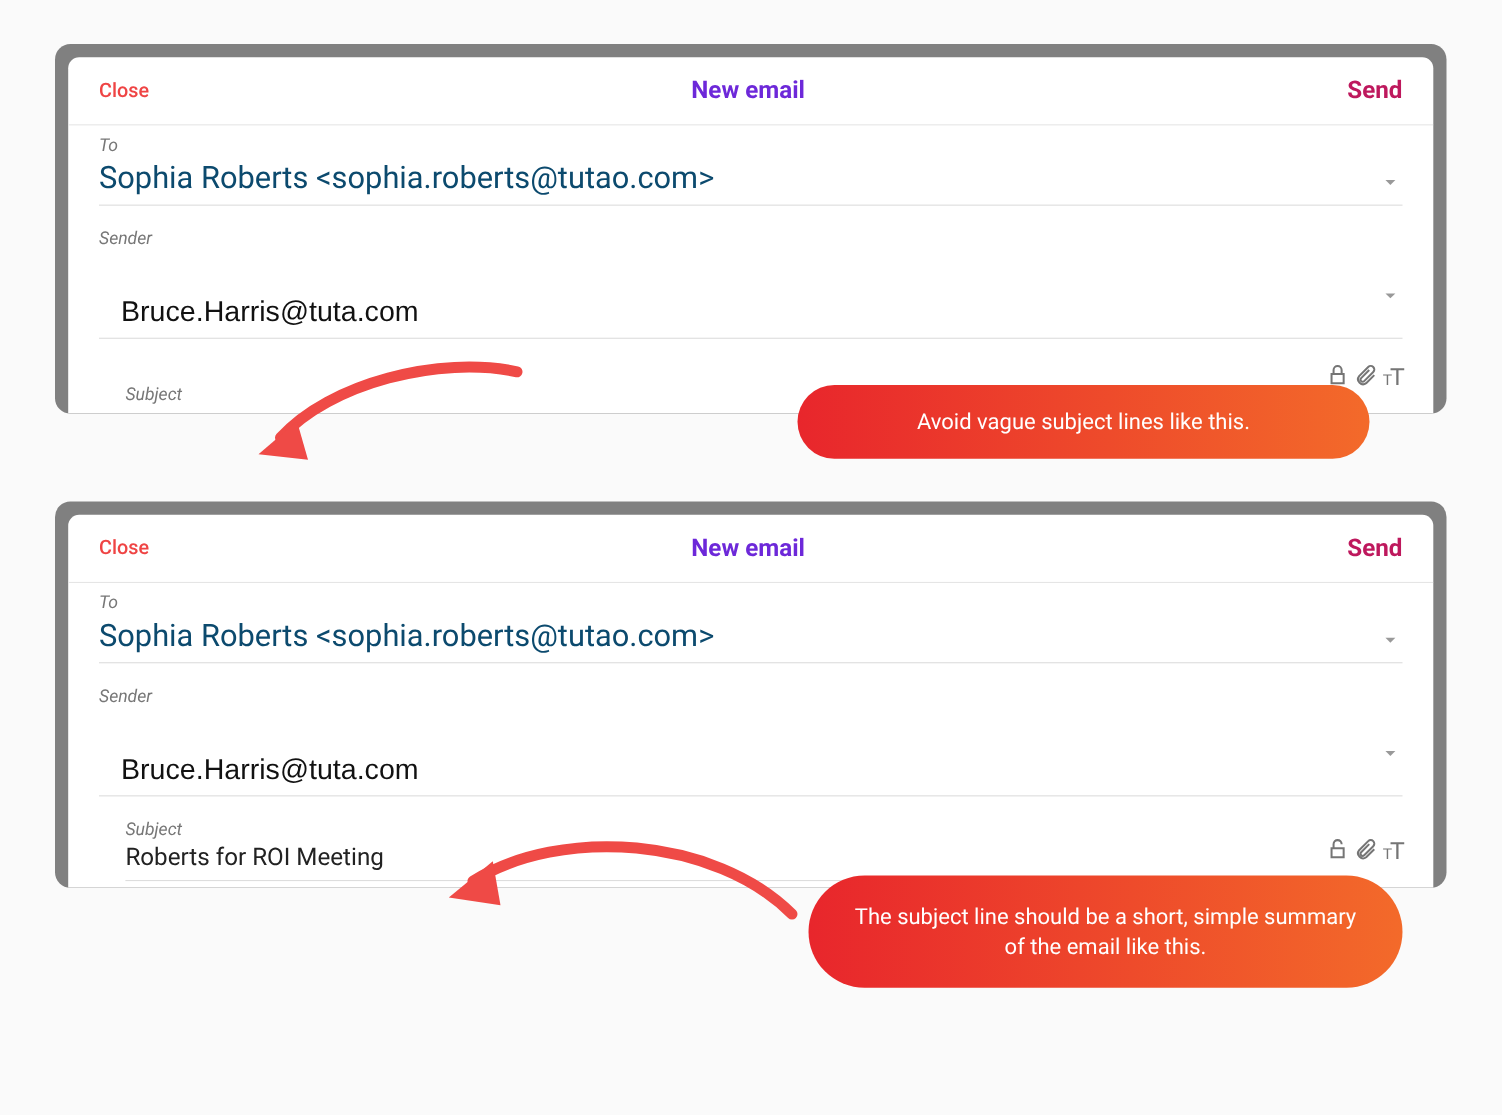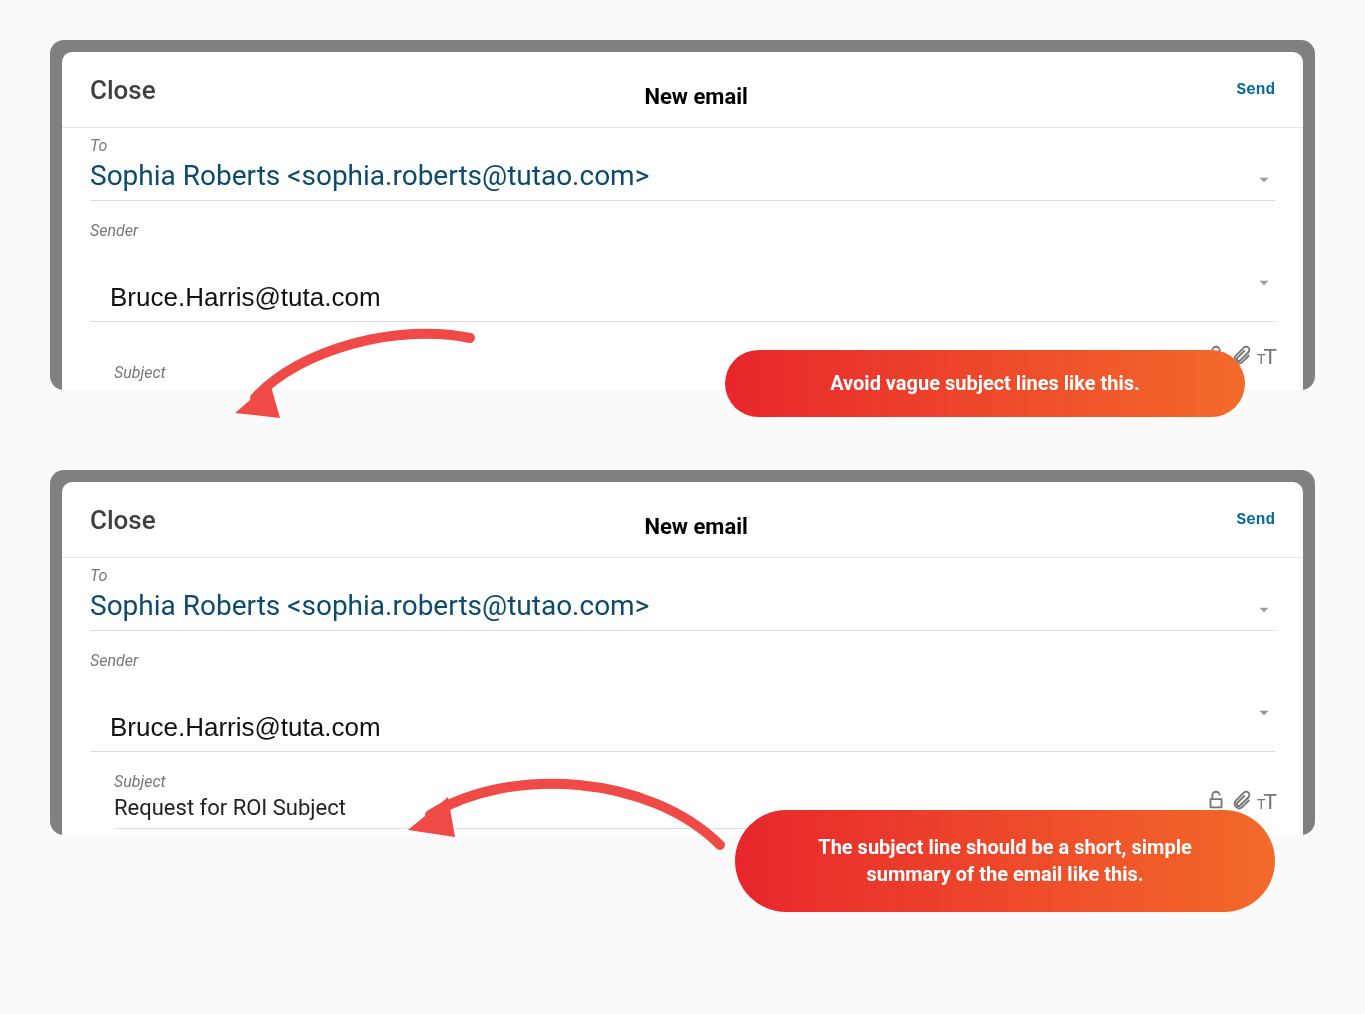--- a/index.html
+++ b/index.html
@@ -25,35 +25,33 @@
     overflow: hidden;
   }
   .header {
     display: flex;
     align-items: center;
     justify-content: space-between;
     padding: 18px 28px;
     border-bottom: 1px solid #e5e5e5;
   }
   .close-btn {
-    color: #404040;
-    font-size: 26px;
+    color: #ef4444;
+    font-size: 18px;
     font-weight: 500;
   }
   .title {
     font-size: 22px;
     font-weight: 700;
-    color: #000000;
-    margin-top: 14px;
+    color: #6d28d9;
   }
   .send-btn {
-    color: #0369a1;
-    font-size: 16px;
+    color: #be185d;
+    font-size: 22px;
     font-weight: 700;
-    font-family: Liberation Mono, monospace;
   }
   .field {
     padding: 8px 28px 12px 28px;
     position: relative;
   }
   .field-label {
     font-size: 16px;
     color: #777;
     font-style: italic;
     margin-bottom: 2px;
@@ -108,21 +106,21 @@
     font-size: 22px;
     letter-spacing: -2px;
     color: #757575;
   }
   .text-size .small { font-size: 14px; }
   
   .callout {
     position: absolute;
     background: linear-gradient(90deg, #e8262c 0%, #f36a2a 100%);
     color: #fff;
-    font-weight: 700;
+    font-weight: 400;
     font-size: 20px;
     padding: 20px 40px;
     border-radius: 999px;
     text-align: center;
     line-height: 1.35;
     z-index: 5;
   }
   .callout.c1 { right: 70px; top: 310px; width: 520px; }
   .callout.c2 { right: 40px; top: 340px; width: 540px; padding: 24px 40px; }
   .arrow {
@@ -223,21 +221,21 @@
         <span class="chevron">
           <svg viewBox="0 0 24 24">
               <path d="M6 9l6 6 6-6" fill="#999"></path>
             </svg>
         </span>
       </div>
 
       <div class="subject-row">
         <div class="subject-left">
           <span class="field-label">Subject</span>
-          <div class="subject-input">Request for ROI Subject</div>
+          <div class="subject-input">Roberts for ROI Meeting</div>
         </div>
         <div class="icon-row">
           <span>
             <svg viewBox="0 0 24 24">
                 <path fill="#757575" d="M17 10H9V7a3 3 0 016 0h2a5 5 0 10-10 0v3H5v11h14V10h-2zm-10 2h10v7H7v-7z"></path>
               </svg>
           </span>
           <span>
             <svg viewBox="0 0 24 24">
                 <path fill="none" stroke="#757575" stroke-width="2" d="M20 12l-8 8a5 5 0 01-7-7l9-9a3.5 3.5 0 015 5l-9 9a2 2 0 01-3-3l8-8"></path>

